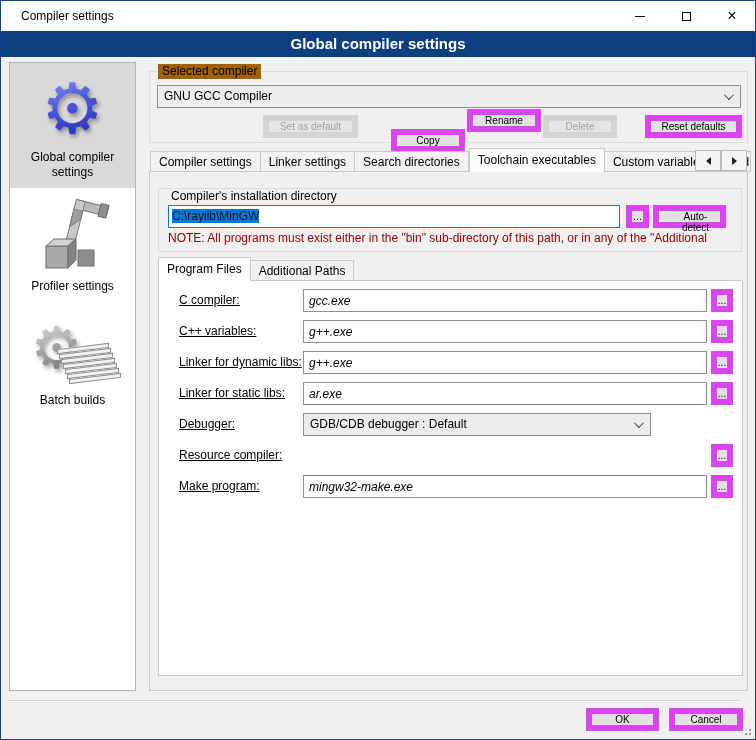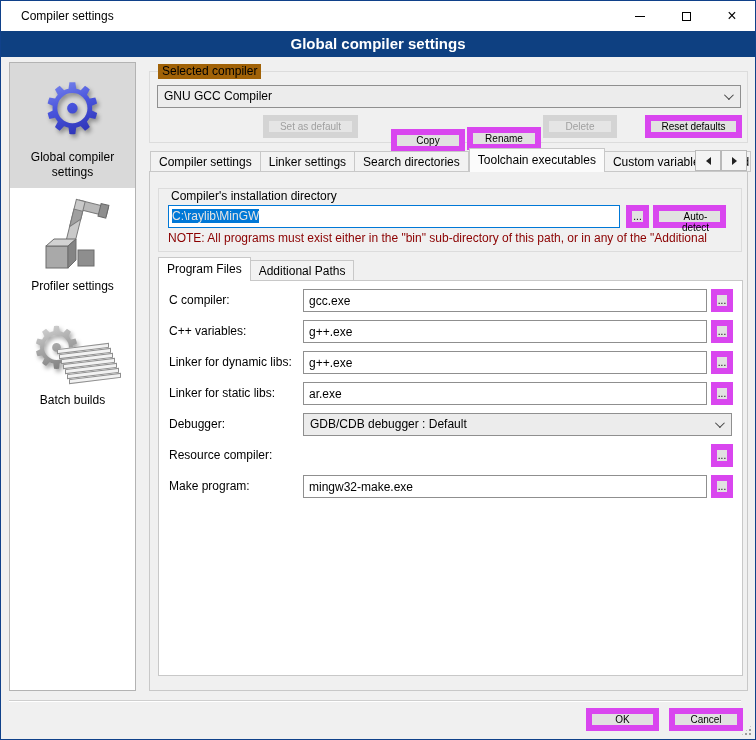--- a/index.html
+++ b/index.html
@@ -81,38 +81,38 @@
 
   
   .panel { position: absolute; left: 0; top: 114px; width: 599px; height: 520px;
            background: #f0f0f0; border: 1px solid #c8c8c8; z-index: 1; }
 
   .grp-install { left: 8px; top: 16px; width: 584px; height: 64px; border-color: #dcdcdc; }
   .legend2 { background: #f0f0f0; margin-top: 8px; }
   .pathfield { position: absolute; left: 18px; top: 33px; width: 452px; height: 23px;
                background: #fff; border: 1px solid #0078d7; line-height: 21px; padding-left: 3px;
                white-space: nowrap; overflow: hidden; }
-  .pathfield .sel { background: #0078d7; color: #e5e5e5; }
+  .pathfield .sel { background: #0078d7; color: #0f172a; }
   .note { position: absolute; left: 18px; top: 59px; width: 574px; color: #8b0000;
           white-space: nowrap; overflow: hidden; }
 
   
   .subtabs { position: absolute; left: 8px; top: 85px; height: 24px; display: flex; align-items: flex-end; }
   .subpage { position: absolute; left: 8px; top: 108px; width: 585px; height: 396px;
              background: #ffffff; border: 1px solid #c8c8c8; z-index: 1; }
   .subtabs .tab { background: #f2f2f2; }
   .subtabs .tab.active { background: #ffffff; }
 
   .row { position: absolute; left: 0; width: 585px; height: 23px; }
-  .rlabel { position: absolute; left: 10px; line-height: 23px; }
+  .rlabel { position: absolute; left: 20px; line-height: 23px; text-decoration: underline; }
   .rfield { position: absolute; left: 144px; top: 0; width: 404px; height: 23px;
             border: 1px solid #8f8f8f; background: #fff; padding-left: 5px;
-            font-family: "Liberation Sans", sans-serif; font-size: 12px; }
+            font-family: "Liberation Sans", sans-serif; font-size: 12px; font-style: italic; }
   .dots { left: 552px; top: 0; width: 22px; height: 23px; line-height: 10px; }
-  .combo-row { left: 144px; top: 0; width: 429px; }
+  .combo-row { left: 144px; top: 0; width: 348px; }
 
   
   .sep { position: absolute; left: 8px; top: 643px; width: 732px; height: 2px;
          border-top: 1px solid #cfcfcf; border-bottom: 1px solid #ffffff; }
   .btn-ok { left: 585px; top: 651px; width: 73px; }
   .btn-cancel { left: 668px; top: 651px; width: 74px; }
   .grip { position: absolute; right: 2px; bottom: 2px; width: 13px; height: 13px;
           background-image: radial-gradient(#9d9d9d 1px, transparent 1.2px);
           background-size: 4px 4px; clip-path: polygon(100% 0, 100% 100%, 0 100%); }
 
@@ -189,21 +189,21 @@
 
       <div class="group grp-compiler">
         <span class="legend">Selected compiler</span>
       </div>
       <div class="combo combo-main">
         <span>GNU GCC Compiler</span>
         <span class="chev"></span>
       </div>
       <button class="btn disabled" style="left:114px; top:58px; width:95px;">Set as default</button>
       <button class="btn" style="left:242px; top:72px; width:74px;">Copy</button>
-      <button class="btn" style="left:318px; top:70px; width:74px;">Rename</button>
+      <button class="btn" style="left:318px; top:52px; width:74px;">Rename</button>
       <button class="btn disabled" style="left:394px; top:58px; width:74px;">Delete</button>
       <button class="btn" style="left:496px; top:58px; width:97px;">Reset defaults</button>
 
       <div class="tabs">
         <div class="tab">Compiler settings</div>
         <div class="tab">Linker settings</div>
         <div class="tab">Search directories</div>
         <div class="tab active">Toolchain executables</div>
         <div class="tab">Custom variables</div>
         <div class="tab clipped">Build options</div>

